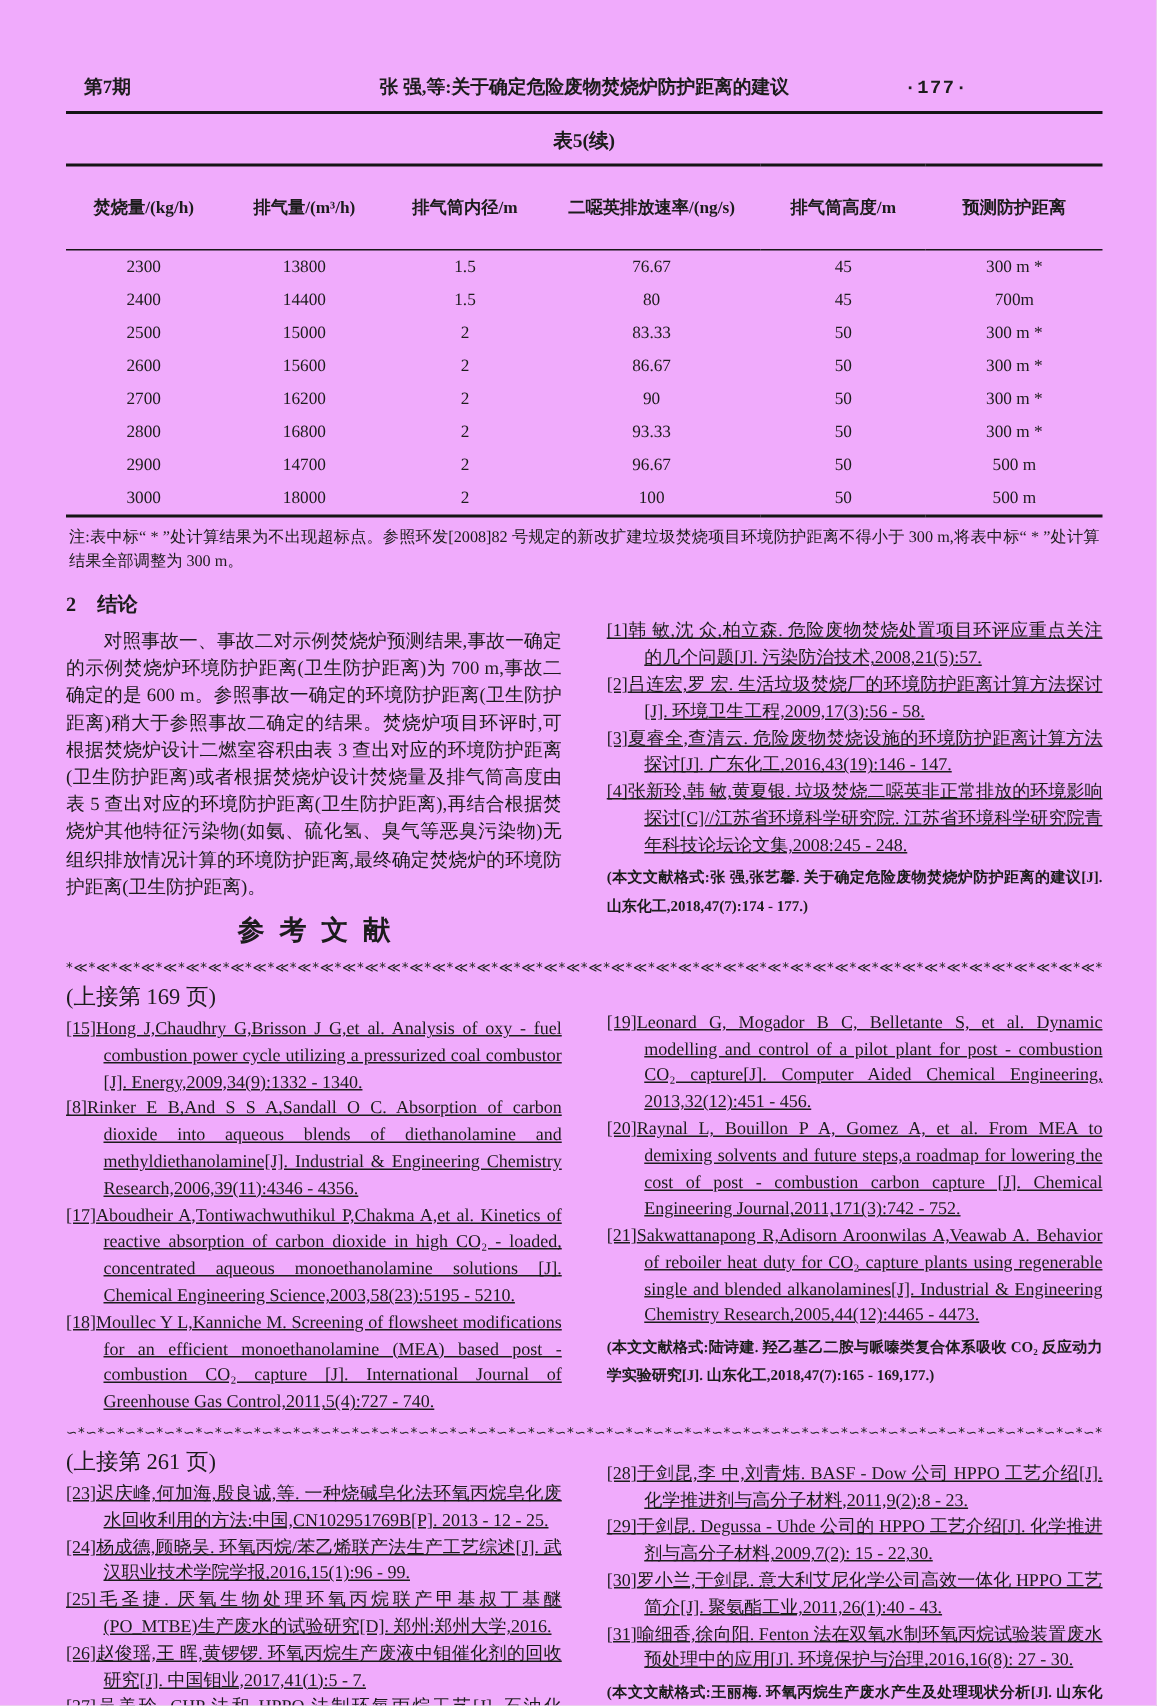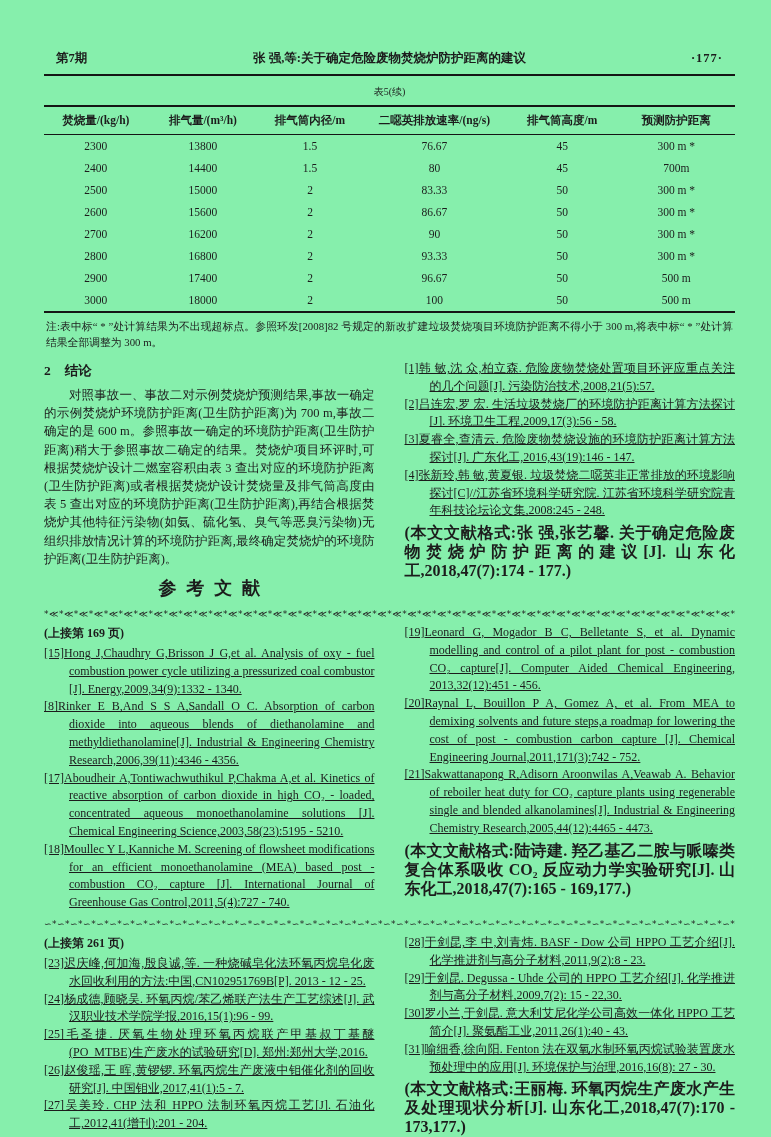--- a/index.html
+++ b/index.html
@@ -1,75 +1,75 @@
 <!DOCTYPE html>
 <html><head>
 <meta charset="utf-8">
 <style>
   * { margin: 0; padding: 0; box-sizing: border-box; }
   html, body { background: #e8e7e3; }
   .page {
     position: relative;
     width: 771px; height: 1137px;
     margin: 0 auto;
-    background: #86efac;
+    background: #f0abfc;
     color: #1c1c1c;
     font-family: "Liberation Serif", "DejaVu Serif", serif;
     padding: 50px 36px 30px 44px;
     overflow: hidden;
   }
   
   .runhead {
     display: flex; align-items: baseline;
     font-weight: bold; font-size: 12.5px;
     padding: 0 12px 7px 12px;
     border-bottom: 2px solid #151515;
   }
   .runhead .issue { width: 120px; }
   .runhead .rtitle { flex: 1; text-align: center; font-size: 12.5px; }
-  .runhead .pageno { width: 120px; text-align: right; letter-spacing: 1px; }
-  
-  .tbl-caption { text-align: center; font-weight: normal; font-size: 10px; margin: 9px 0 6px 0; }
+  .runhead .pageno { width: 120px; text-align: left; letter-spacing: 1px; font-family: Liberation Mono, monospace; }
+  
+  .tbl-caption { text-align: center; font-weight: bold; font-size: 13px; margin: 9px 0 6px 0; }
   table.datatable {
     width: 100%; border-collapse: collapse;
     border-top: 2px solid #151515; border-bottom: 2px solid #151515;
     font-size: 11.5px;
   }
   table.datatable th {
-    font-weight: bold; text-align: center; padding: 6px 2px;
+    font-weight: bold; text-align: center; padding: 20px 2px;
     border-bottom: 1.5px solid #151515; font-size: 11.5px;
   }
   table.datatable td { text-align: center; padding: 5px 2px; height: 22px; }
   .tbl-note {
     font-size: 10.8px; line-height: 16px; text-align: justify;
     margin: 5px 2px 10px 2px;
   }
   
-  .cols { display: flex; gap: 30px; }
+  .cols { display: flex; gap: 30px; align-items: center; }
   .col { flex: 1; min-width: 0; }
   .sec-heading { font-weight: bold; font-size: 13.5px; margin: 2px 0 6px 0; }
   .sec-heading .h-no { margin-right: 14px; }
   .body-par {
     font-size: 12.5px; line-height: 18.2px; text-align: justify;
     text-indent: 2em;
   }
   .refs-title {
     text-align: center; font-weight: bold; font-size: 18px;
     letter-spacing: 0.55em; text-indent: 0.55em; margin: 8px 0 2px 0;
   }
   .ref-list { list-style: none; }
   .ref-item {
     font-size: 12px; line-height: 17.8px; text-align: justify;
     padding-left: 25px; text-indent: -25px; text-decoration: underline;
   }
   .cite-note {
-    font-weight: bold; font-size: 16px; line-height: 19px;
+    font-weight: bold; font-size: 10px; line-height: 19px;
     text-align: justify; margin-top: 3px;
   }
-  .cont-label { font-size: 12px; line-height: 19px; margin-bottom: 2px; font-weight: bold; }
+  .cont-label { font-size: 15px; line-height: 19px; margin-bottom: 2px; }
   
   .orn-sep {
     white-space: nowrap; overflow: hidden;
     font-size: 9px; line-height: 12px; letter-spacing: 0.5px;
     color: #222; margin: 6px 0 4px 0;
     font-family: "DejaVu Sans", sans-serif;
   }
 </style>
 </head>
 <body>
@@ -138,21 +138,21 @@
       <tr>
         <td>2800</td>
           <td>16800</td>
           <td>2</td>
           <td>93.33</td>
           <td>50</td>
           <td>300 m *</td>
       </tr>
       <tr>
         <td>2900</td>
-          <td>17400</td>
+          <td>14700</td>
           <td>2</td>
           <td>96.67</td>
           <td>50</td>
           <td>500 m</td>
       </tr>
       <tr>
         <td>3000</td>
           <td>18000</td>
           <td>2</td>
           <td>100</td>

